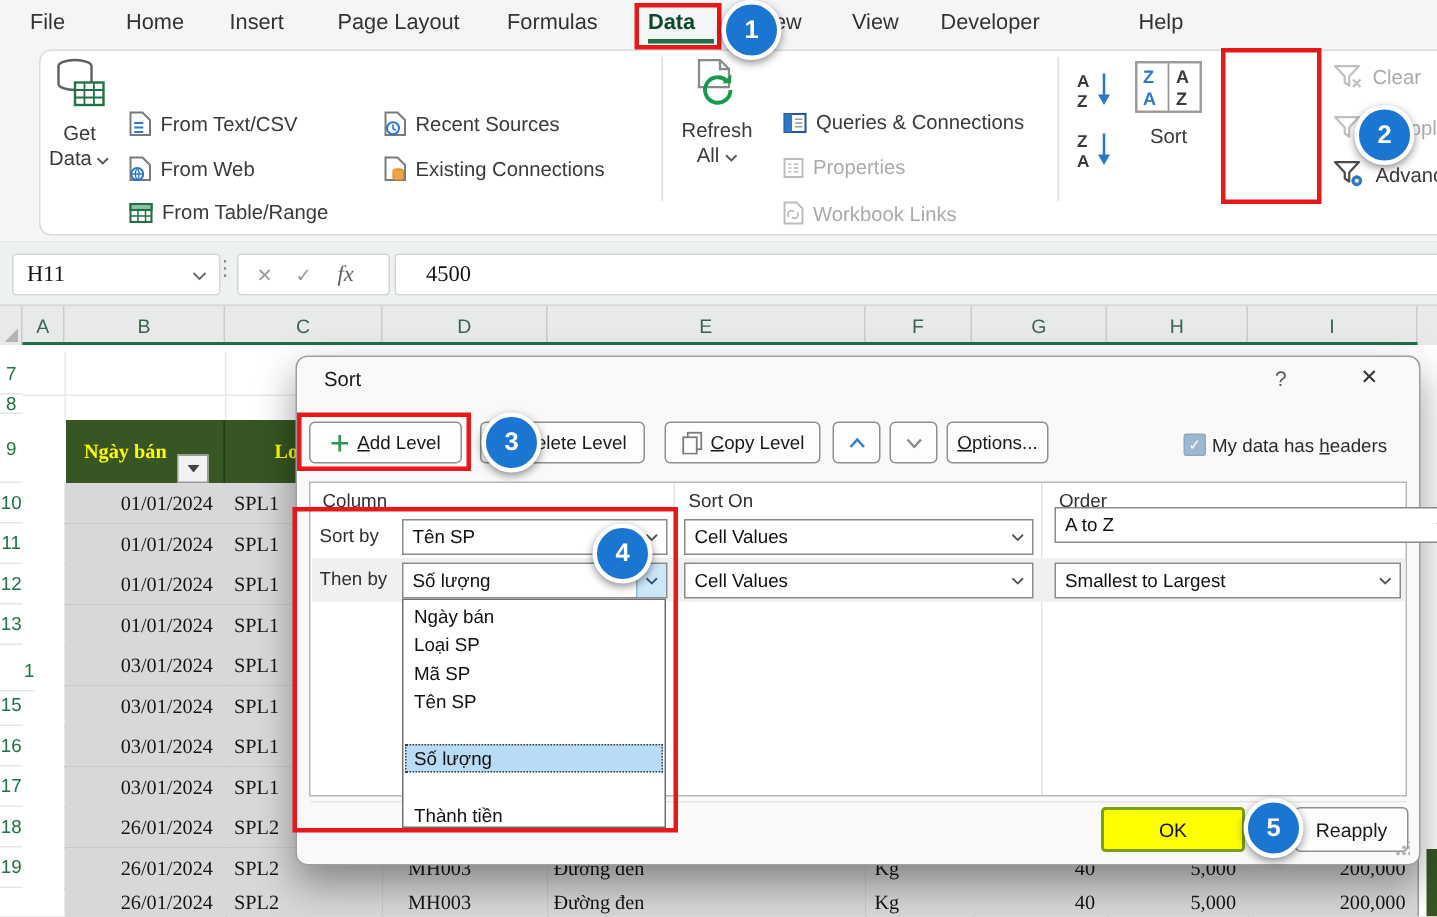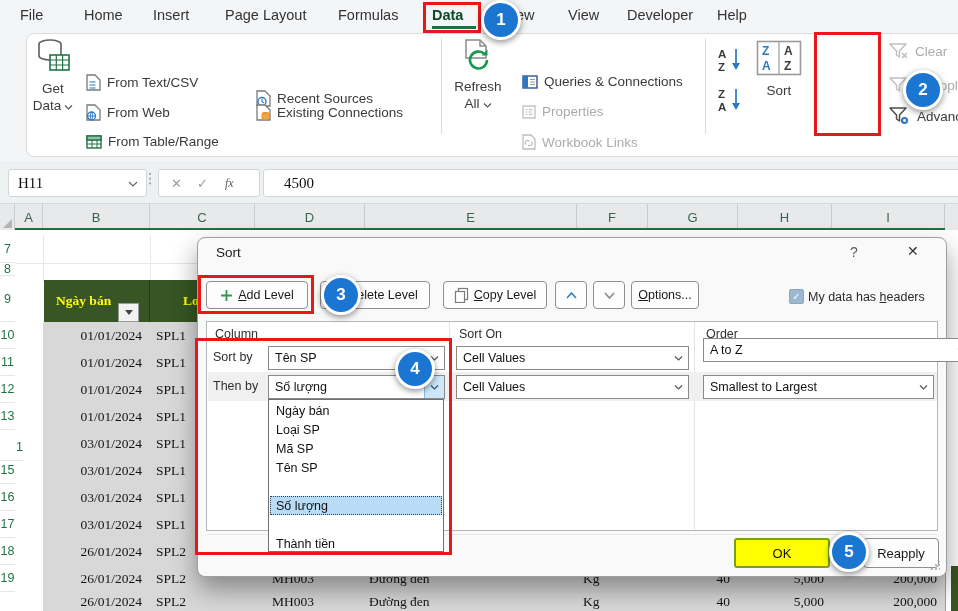--- a/index.html
+++ b/index.html
@@ -79,21 +79,21 @@
   <div id="tabrow">
     <span class="tab" style="left:20px">File</span>
     <span class="tab" style="left:84px">Home</span>
     <span class="tab" style="left:153px">Insert</span>
     <span class="tab" style="left:225px">Page Layout</span>
     <span class="tab" style="left:338px">Formulas</span>
     <span class="tab active" style="left:432px">Data</span>
     <span class="tab" style="left:487px">Review</span>
     <span class="tab" style="left:568px">View</span>
     <span class="tab" style="left:627px">Developer</span>
-    <span class="tab" style="left:717px">Help</span>
+    <span class="tab" style="left:759px">Help</span>
     <div id="data-underline" style="left:432px;top:26px;width:44px"></div>
   </div>
 
   <div id="ribbon">
     <div id="ribbon-panel"></div>
     <div class="gdiv" style="left:441px"></div>
     <div class="gdiv" style="left:705px"></div>
 
     <div class="bigbtn" style="left:28px;top:8px;width:50px">
       <span>
@@ -126,21 +126,21 @@
       <span>From Web</span>
     </div>
     <div class="ritem" style="left:86px;top:104px">
       <svg width="16" height="14">
           <rect x="1" y="1" width="14" height="12" fill="#fff" stroke="#217346" stroke-width="1.4"></rect>
           <path d="M1 5h14M1 9h14M6 1v12M11 1v12" stroke="#217346" stroke-width="1"></path>
           <rect x="1" y="1" width="14" height="4" fill="#8fc2a6" stroke="#217346" stroke-width="1.4"></rect>
         </svg>
       <span>From Table/Range</span>
     </div>
-    <div class="ritem" style="left:256px;top:60px">
+    <div class="ritem" style="left:256px;top:44px">
       <svg width="15" height="17">
           <path d="M1 1h8l5 5v10H1z" fill="#fff" stroke="#7a7a7a" stroke-width="1.3"></path>
           <circle cx="6" cy="11.5" r="4" fill="#fff" stroke="#2b78c5" stroke-width="1.3"></circle>
           <path d="M6 9v2.7l2 1.2" stroke="#2b78c5" stroke-width="1.1" fill="none"></path>
         </svg>
       <span>Recent Sources</span>
     </div>
     <div class="ritem" style="left:256px;top:74px">
       <svg width="15" height="17">
           <path d="M1 1h8l5 5v10H1z" fill="#fff" stroke="#7a7a7a" stroke-width="1.3"></path>
@@ -246,21 +246,21 @@
     <div class="fbox" style="left:8px;top:8px;width:128px;height:26px;padding-left:9px">
       <span>H11</span>
       <svg style="position:absolute;right:8px;top:11px" width="10" height="6">
           <polyline points="1,1 5,5 9,1" fill="none" stroke="#666" stroke-width="1.2"></polyline>
         </svg>
     </div>
     <div class="abs" style="left:143px;top:9px;color:#8a8a8a;font-size:14px">⋮</div>
     <div class="fbox" style="left:158px;top:8px;width:100px;height:26px">
       <span style="position:absolute;left:12px;color:#9c9c9c;font-family:'Liberation Sans',sans-serif;font-size:13px">✕</span>
       <span style="position:absolute;left:38px;color:#9c9c9c;font-family:'Liberation Sans',sans-serif;font-size:13px">✓</span>
-      <span style="position:absolute;left:66px;font-style:italic;color:#5b5e61;font-size:12px">fx</span>
+      <span style="position:absolute;left:66px;font-style:italic;color:#5b5e61;font-size:15px">fx</span>
     </div>
     <div class="fbox" style="left:263px;top:8px;width:687px;height:26px;padding-left:20px">
       <span>4500</span>
     </div>
   </div>
 
   <div id="colheads">
     <div class="abs" style="left:0;top:0;width:15px;height:27px;border-right:1px solid #c9cbcd;box-sizing:border-box">
       <div style="position:absolute;right:2px;bottom:3px;width:0;height:0;border-left:9px solid transparent;border-bottom:9px solid #b2b4b6"></div>
     </div>

